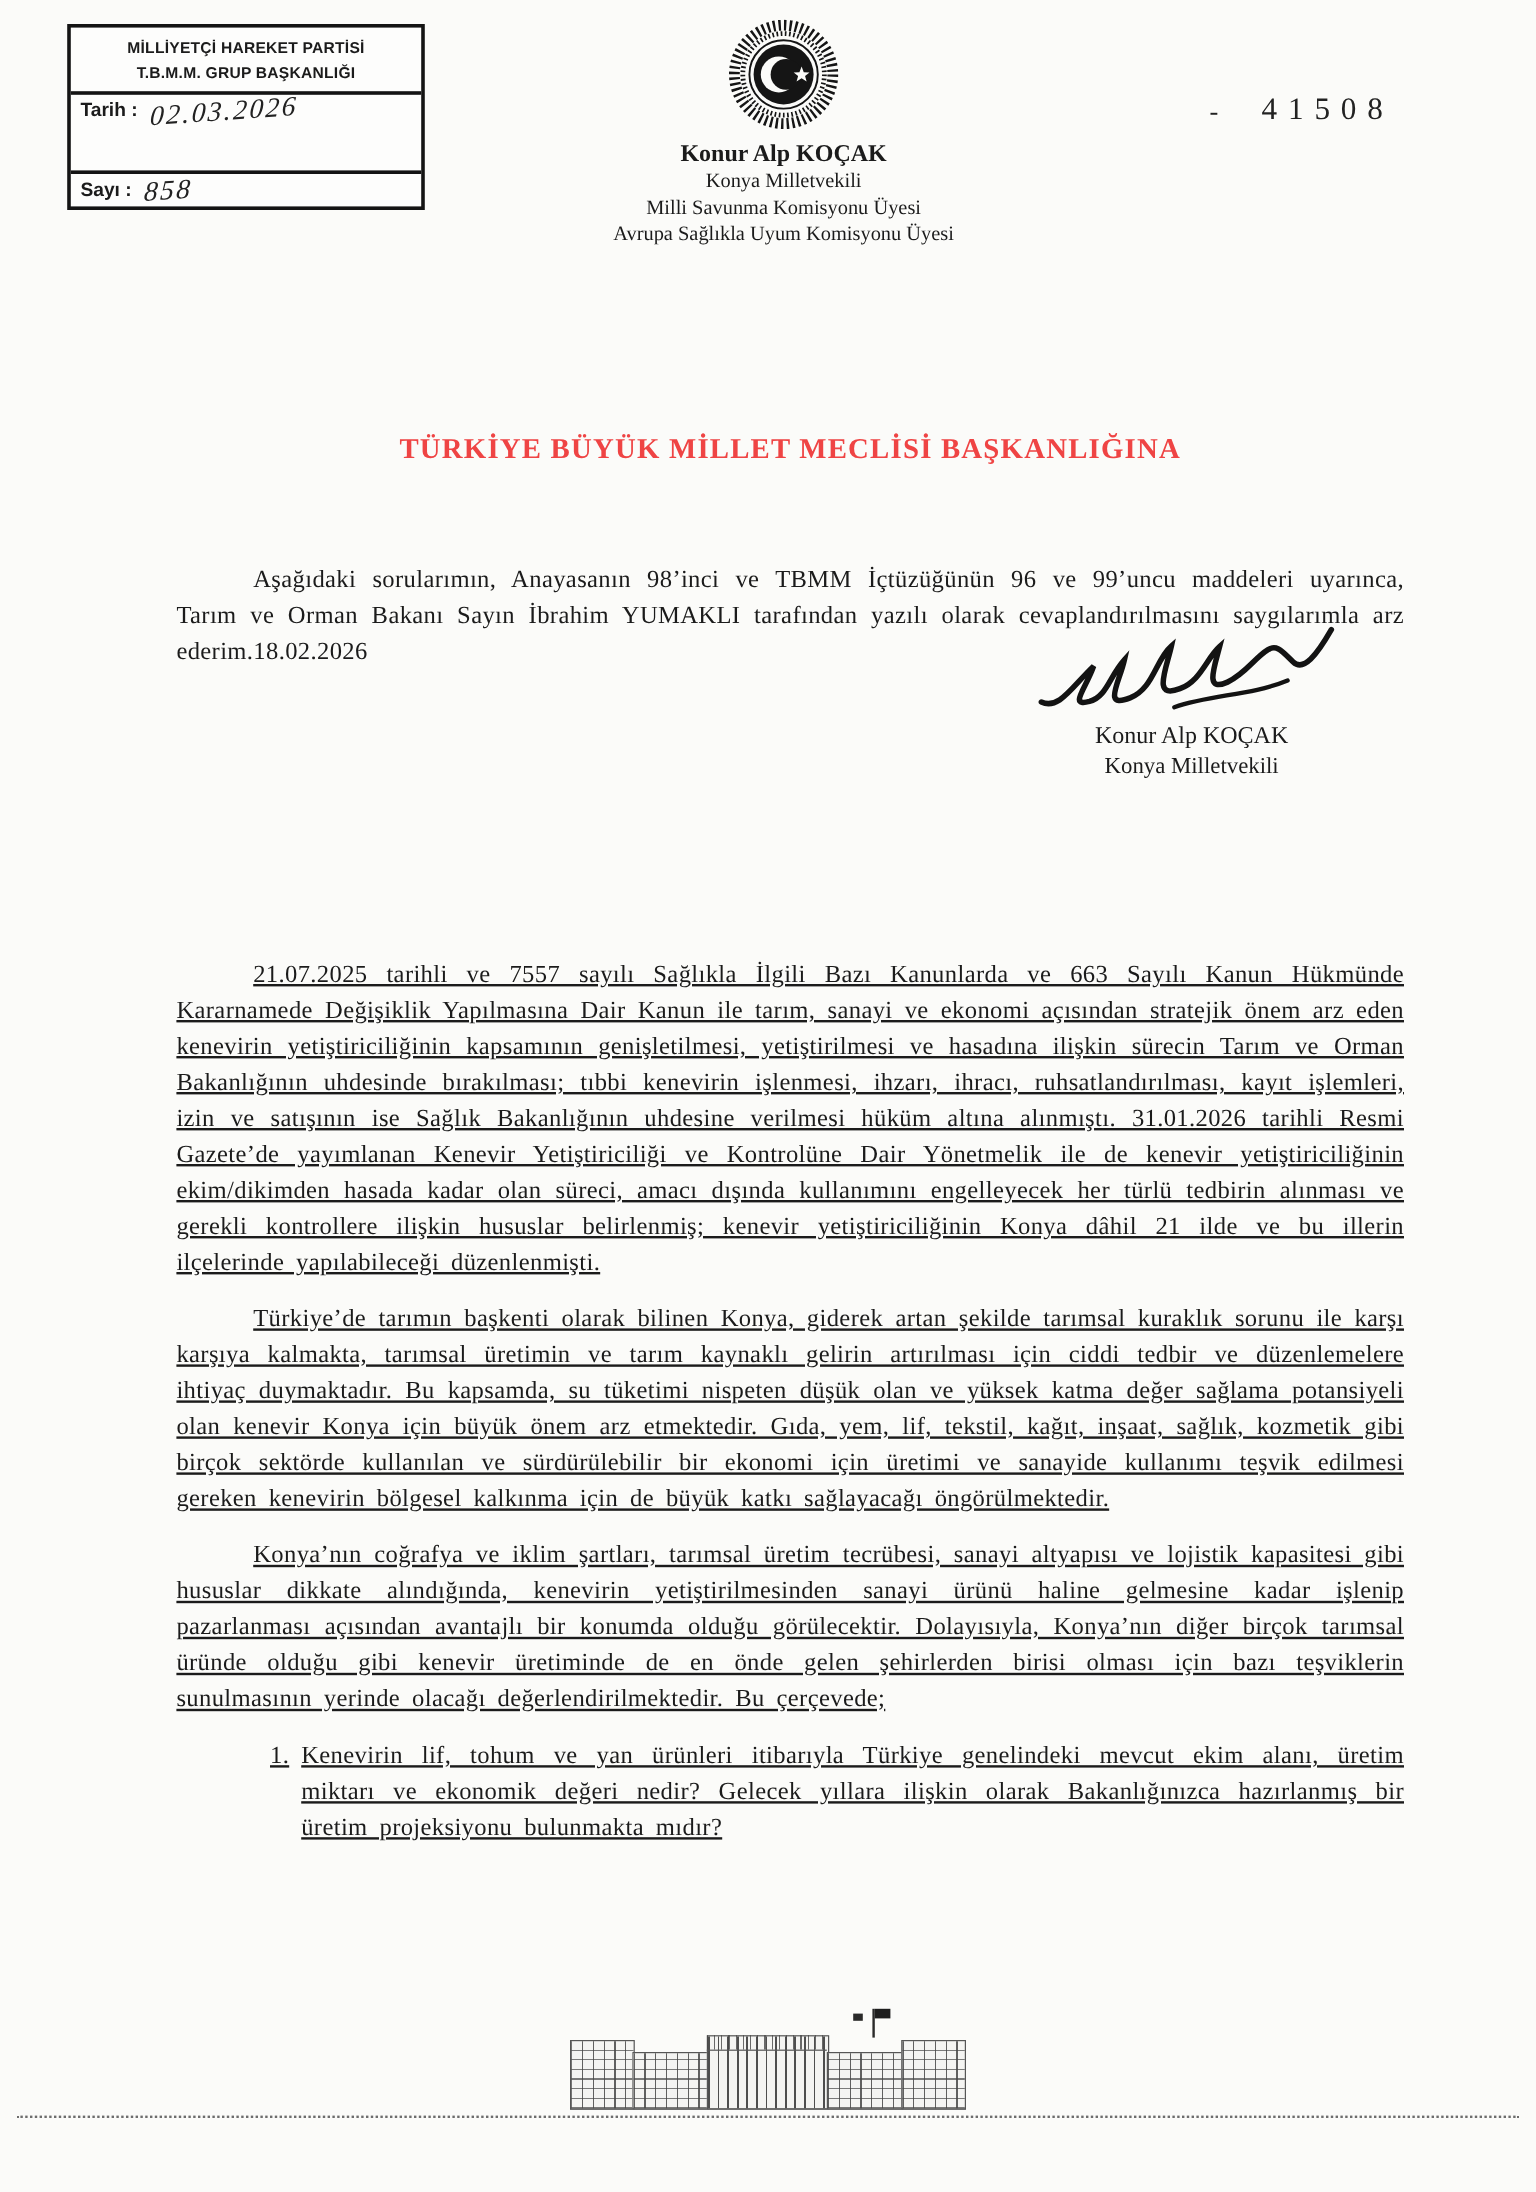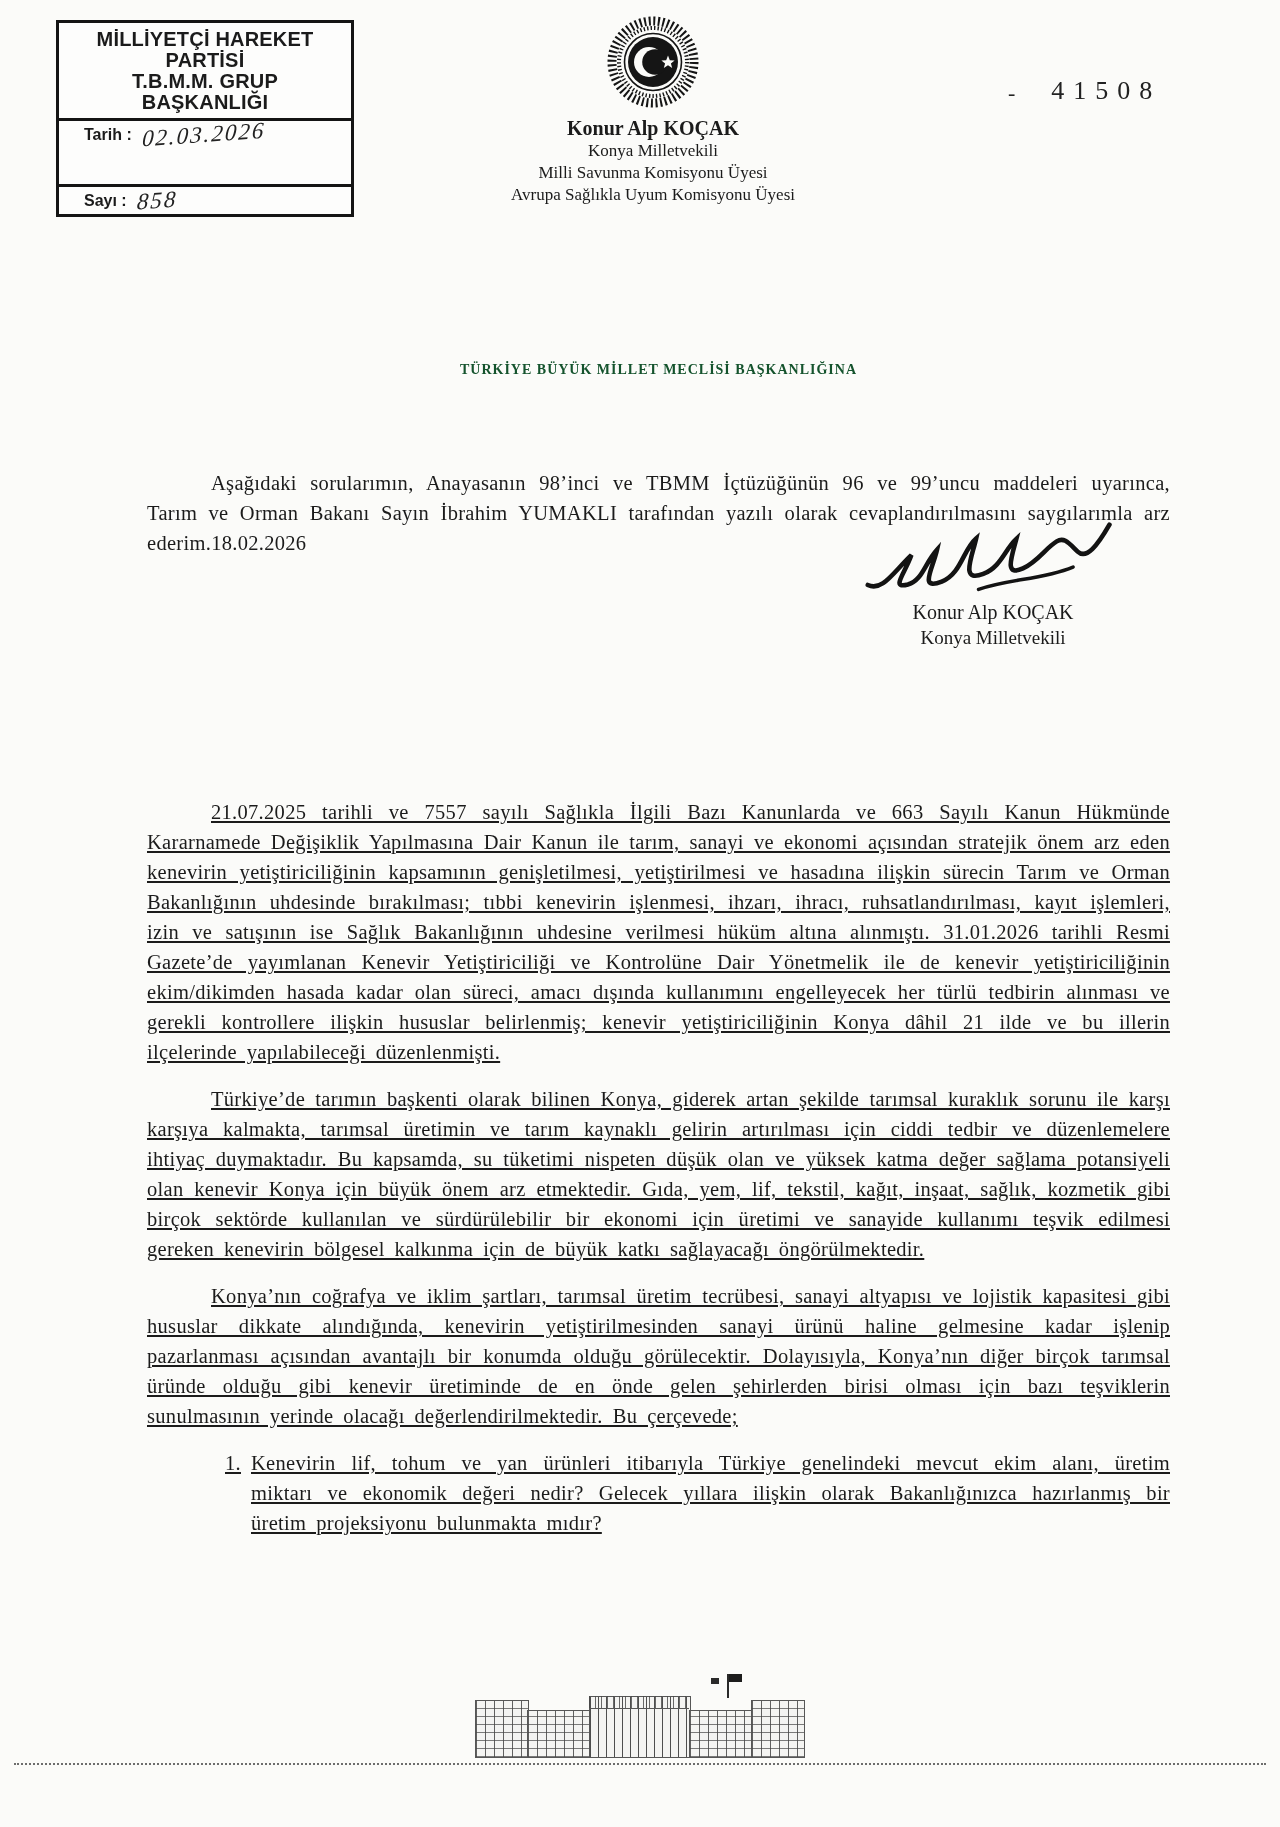--- a/index.html
+++ b/index.html
@@ -17,27 +17,27 @@
   
   .stamp{
     position:absolute;left:56px;top:20px;width:292px;
     border:3px solid #141414;
     background:#fdfdfc;
     font-family:"Liberation Sans", sans-serif;
   }
   .stamp-head{
     padding:6px 8px 5px 8px;
     text-align:center;
-    font-weight:bold;font-size:20px;line-height:21px;
+    font-weight:bold;font-size:13px;line-height:21px;
     letter-spacing:.2px;
     border-bottom:3px solid #141414;
   }
   .stamp-row{
     display:flex;align-items:center;
-    height:27px;padding:0 25px;
+    height:27px;padding:0 8px;
     font-weight:bold;font-size:16px;
   }
   .stamp-row + .stamp-row{border-top:3px solid #141414;margin-top:36px;}
   .hand{
     font-family:"Liberation Serif", serif;
     font-style:italic;font-size:23px;font-weight:400;
     transform:rotate(-4deg) skewX(-8deg);
     margin-left:10px;letter-spacing:2px;color:#222;
     white-space:nowrap;
   }
@@ -58,21 +58,21 @@
     display:flex;align-items:flex-start;gap:34px;
     font-family:"Liberation Serif", serif;
   }
   .docnum .dash{font-size:22px;margin-top:4px;}
   .docnum .num{letter-spacing:9px;}
 
   
   .col{position:absolute;left:147px;width:1023px;}
   .heading{
     top:362px;text-align:center;
-    font-size:14px;letter-spacing:1px;color:#14532d;
+    font-size:24px;letter-spacing:1px;color:#ef4444;
     font-weight:600;
   }
   .intro{top:420px;margin-top:48px;}
   .para{
     text-align:justify;
     font-size:20.5px;line-height:30px;
     letter-spacing:.3px;word-spacing:4.5px;
     text-indent:64px;color:#1b1b1b;
     margin:0;
   }

